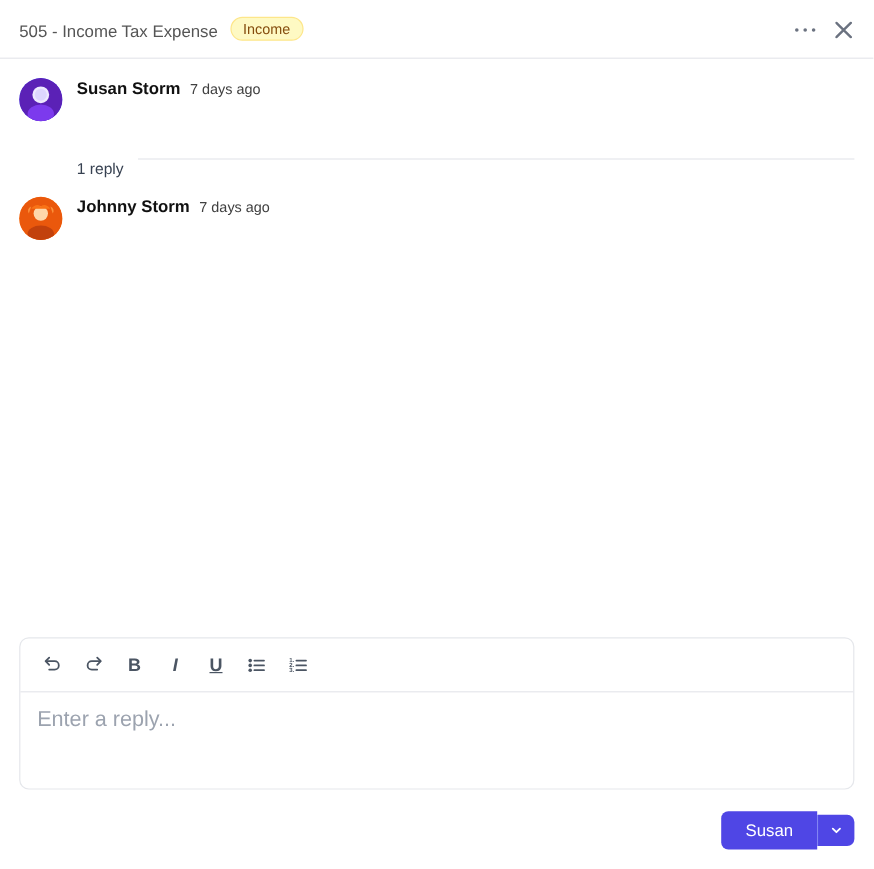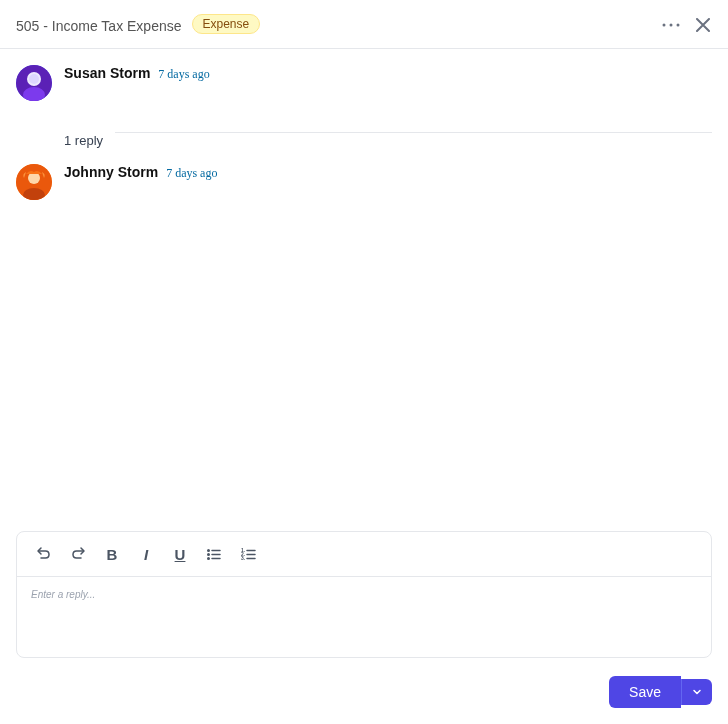--- a/index.html
+++ b/index.html
@@ -78,22 +78,21 @@
       gap: 8px;
       margin-bottom: 4px;
     }
     .message-author {
       font-weight: 600;
       font-size: 14px;
       color: #111;
     }
     .message-time {
       font-size: 12px;
-      color: #0369a1;
-      font-family: Liberation Serif, serif;
+      color: #404040;
     }
     .message-text {
       font-size: 14px;
       color: #374151;
       line-height: 1.5;
     }
     .mention {
       color: #4f46e5;
       background: #ede9fe;
       padding: 0 3px;
@@ -186,26 +185,25 @@
       display: flex;
       align-items: center;
       justify-content: center;
       font-size: 14px;
       font-weight: 600;
     }
 
     .reply-input {
       padding: 12px 14px;
       min-height: 80px;
-      font-size: 10px;
+      font-size: 18px;
       color: #9ca3af;
       cursor: text;
       display: flex;
       align-items: flex-start;
-      font-style: italic;
     }
 
     
     .footer {
       display: flex;
       align-items: center;
       justify-content: flex-end;
       padding: 10px 16px 16px 16px;
       gap: 0;
       flex-shrink: 0;
@@ -230,21 +228,21 @@
       cursor: pointer;
       display: flex;
       align-items: center;
     }
   </style>
 </head>
 <body>
 
 <div class="header">
   <span class="header-title">505 - Income Tax Expense</span>
-  <span class="active-badge">Expense</span>
+  <span class="active-badge">Income</span>
   <div class="header-spacer"></div>
   <div class="header-actions">
     <button class="icon-btn" title="More options">
       <svg width="18" height="4" viewBox="0 0 18 4" fill="none">
         <circle cx="2" cy="2" r="1.5" fill="#6b7280"></circle>
         <circle cx="9" cy="2" r="1.5" fill="#6b7280"></circle>
         <circle cx="16" cy="2" r="1.5" fill="#6b7280"></circle>
       </svg>
     </button>
     <button class="icon-btn" title="Close">
@@ -343,19 +341,19 @@
         <line x1="7" y1="12.5" x2="15" y2="12.5" stroke="#4b5563" stroke-width="1.5" stroke-linecap="round"></line>
       </svg>
     </button>
   </div>
   <div class="reply-input" contenteditable="true" style="">
     <span style="color:#9ca3af; pointer-events:none;">Enter a reply...</span>
   </div>
 </div>
 
 <div class="footer">
-  <button class="save-btn">Save</button>
+  <button class="save-btn">Susan</button>
   <button class="save-dropdown" title="More save options">
     <svg width="10" height="10" viewBox="0 0 10 10" fill="none">
       <path d="M2 3.5L5 6.5L8 3.5" stroke="#fff" stroke-width="1.5" stroke-linecap="round" stroke-linejoin="round"></path>
     </svg>
   </button>
 </div>
 
 </body></html>

